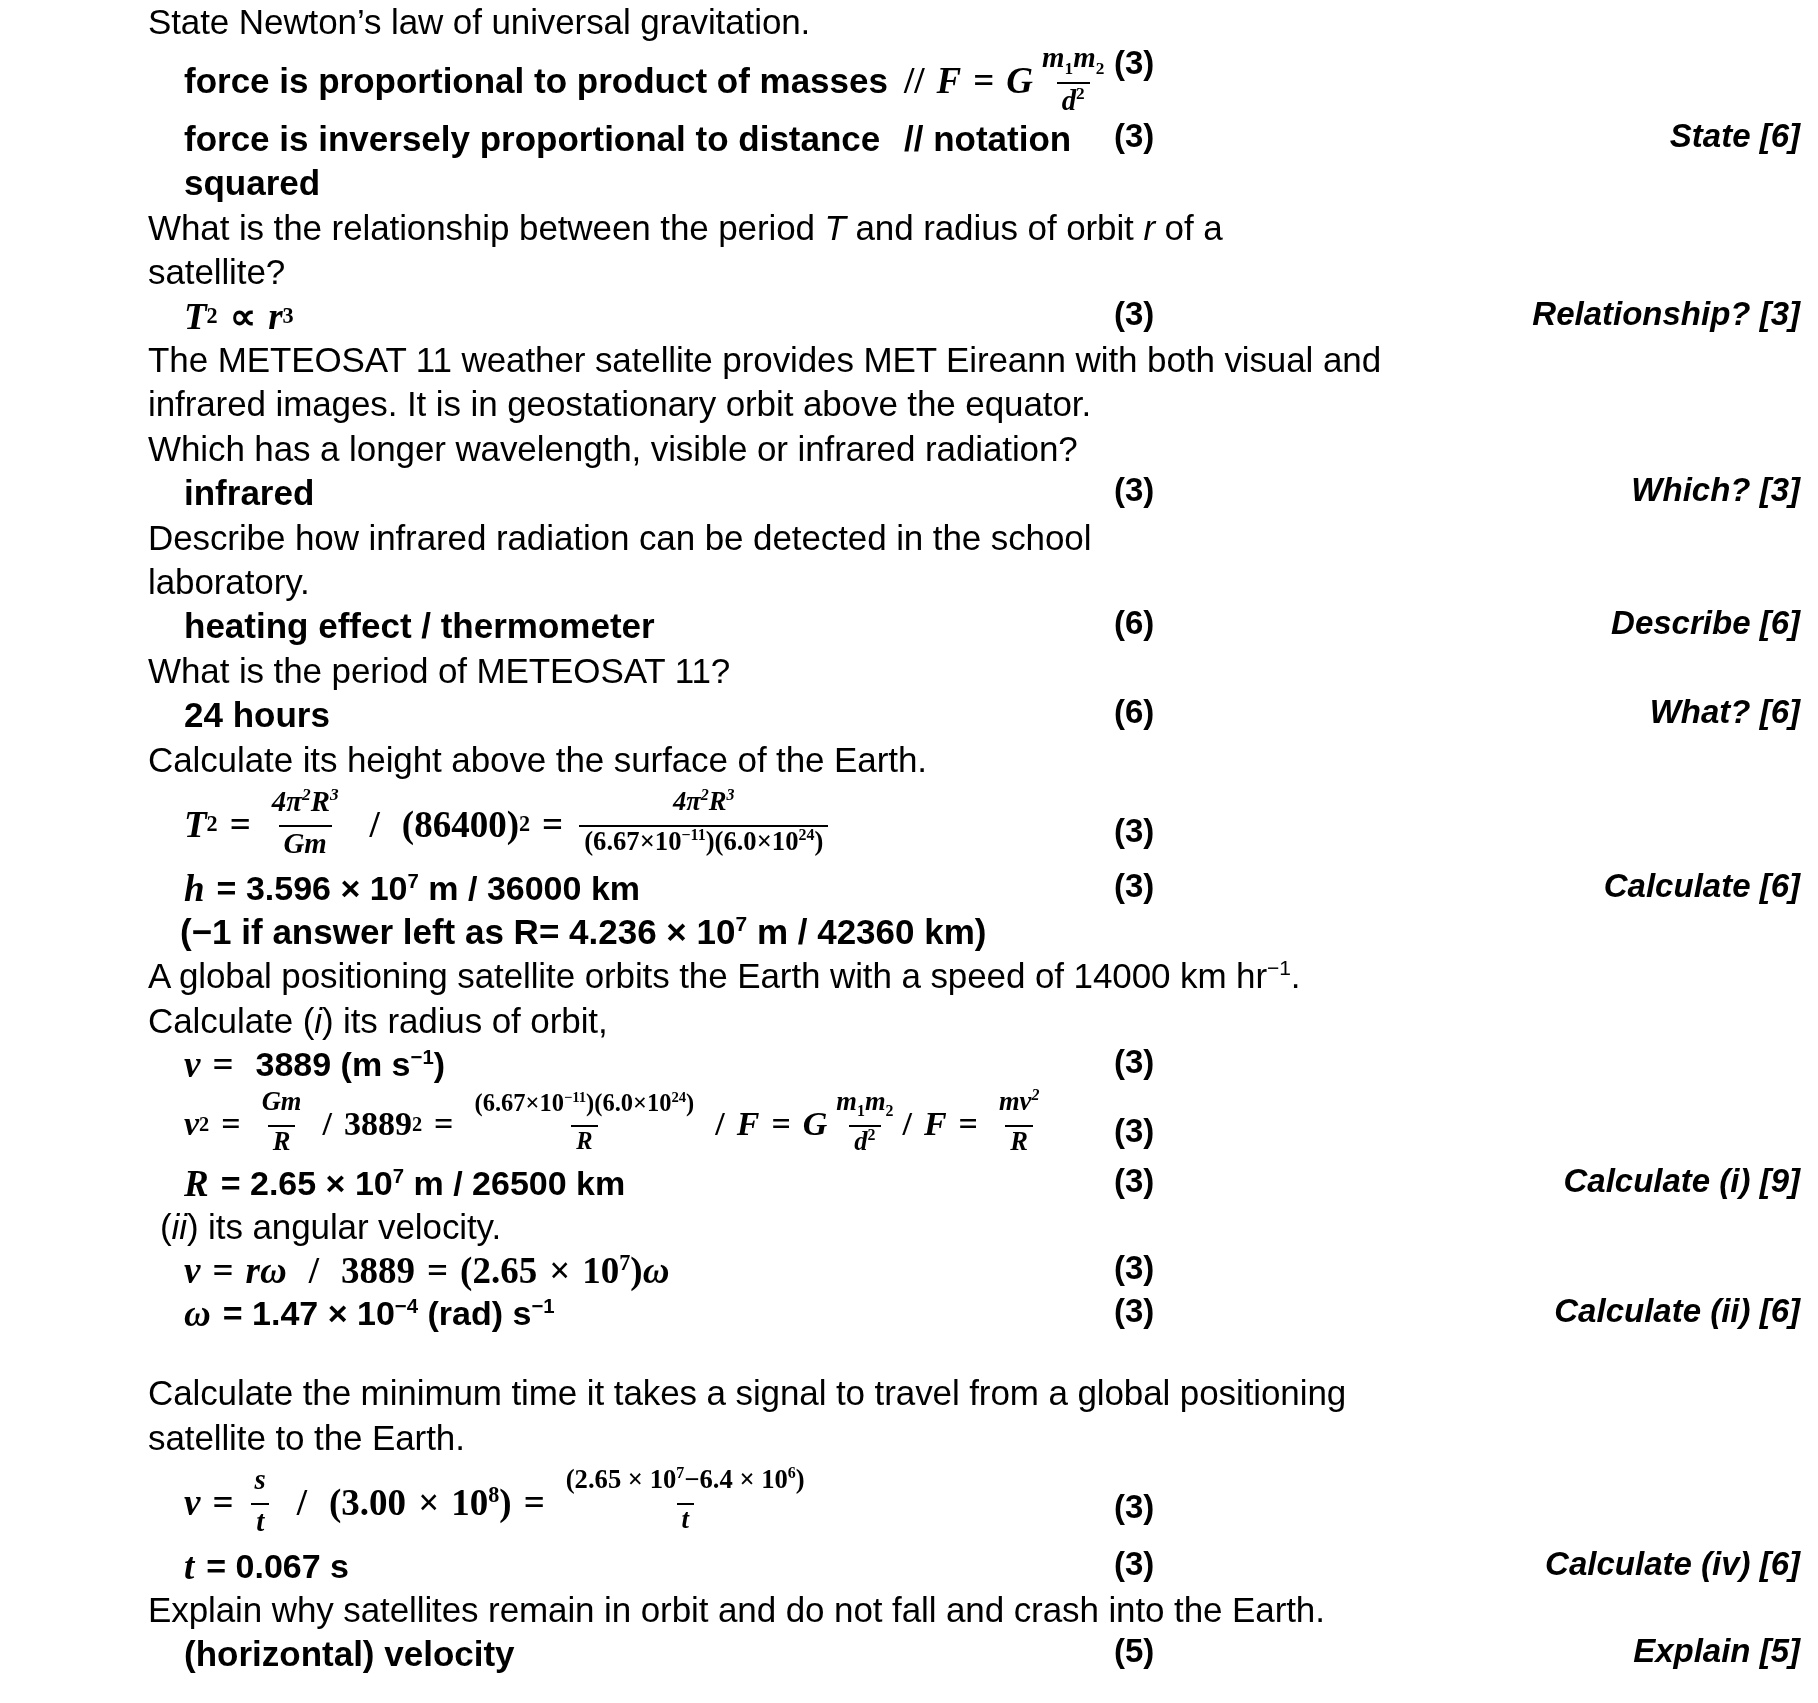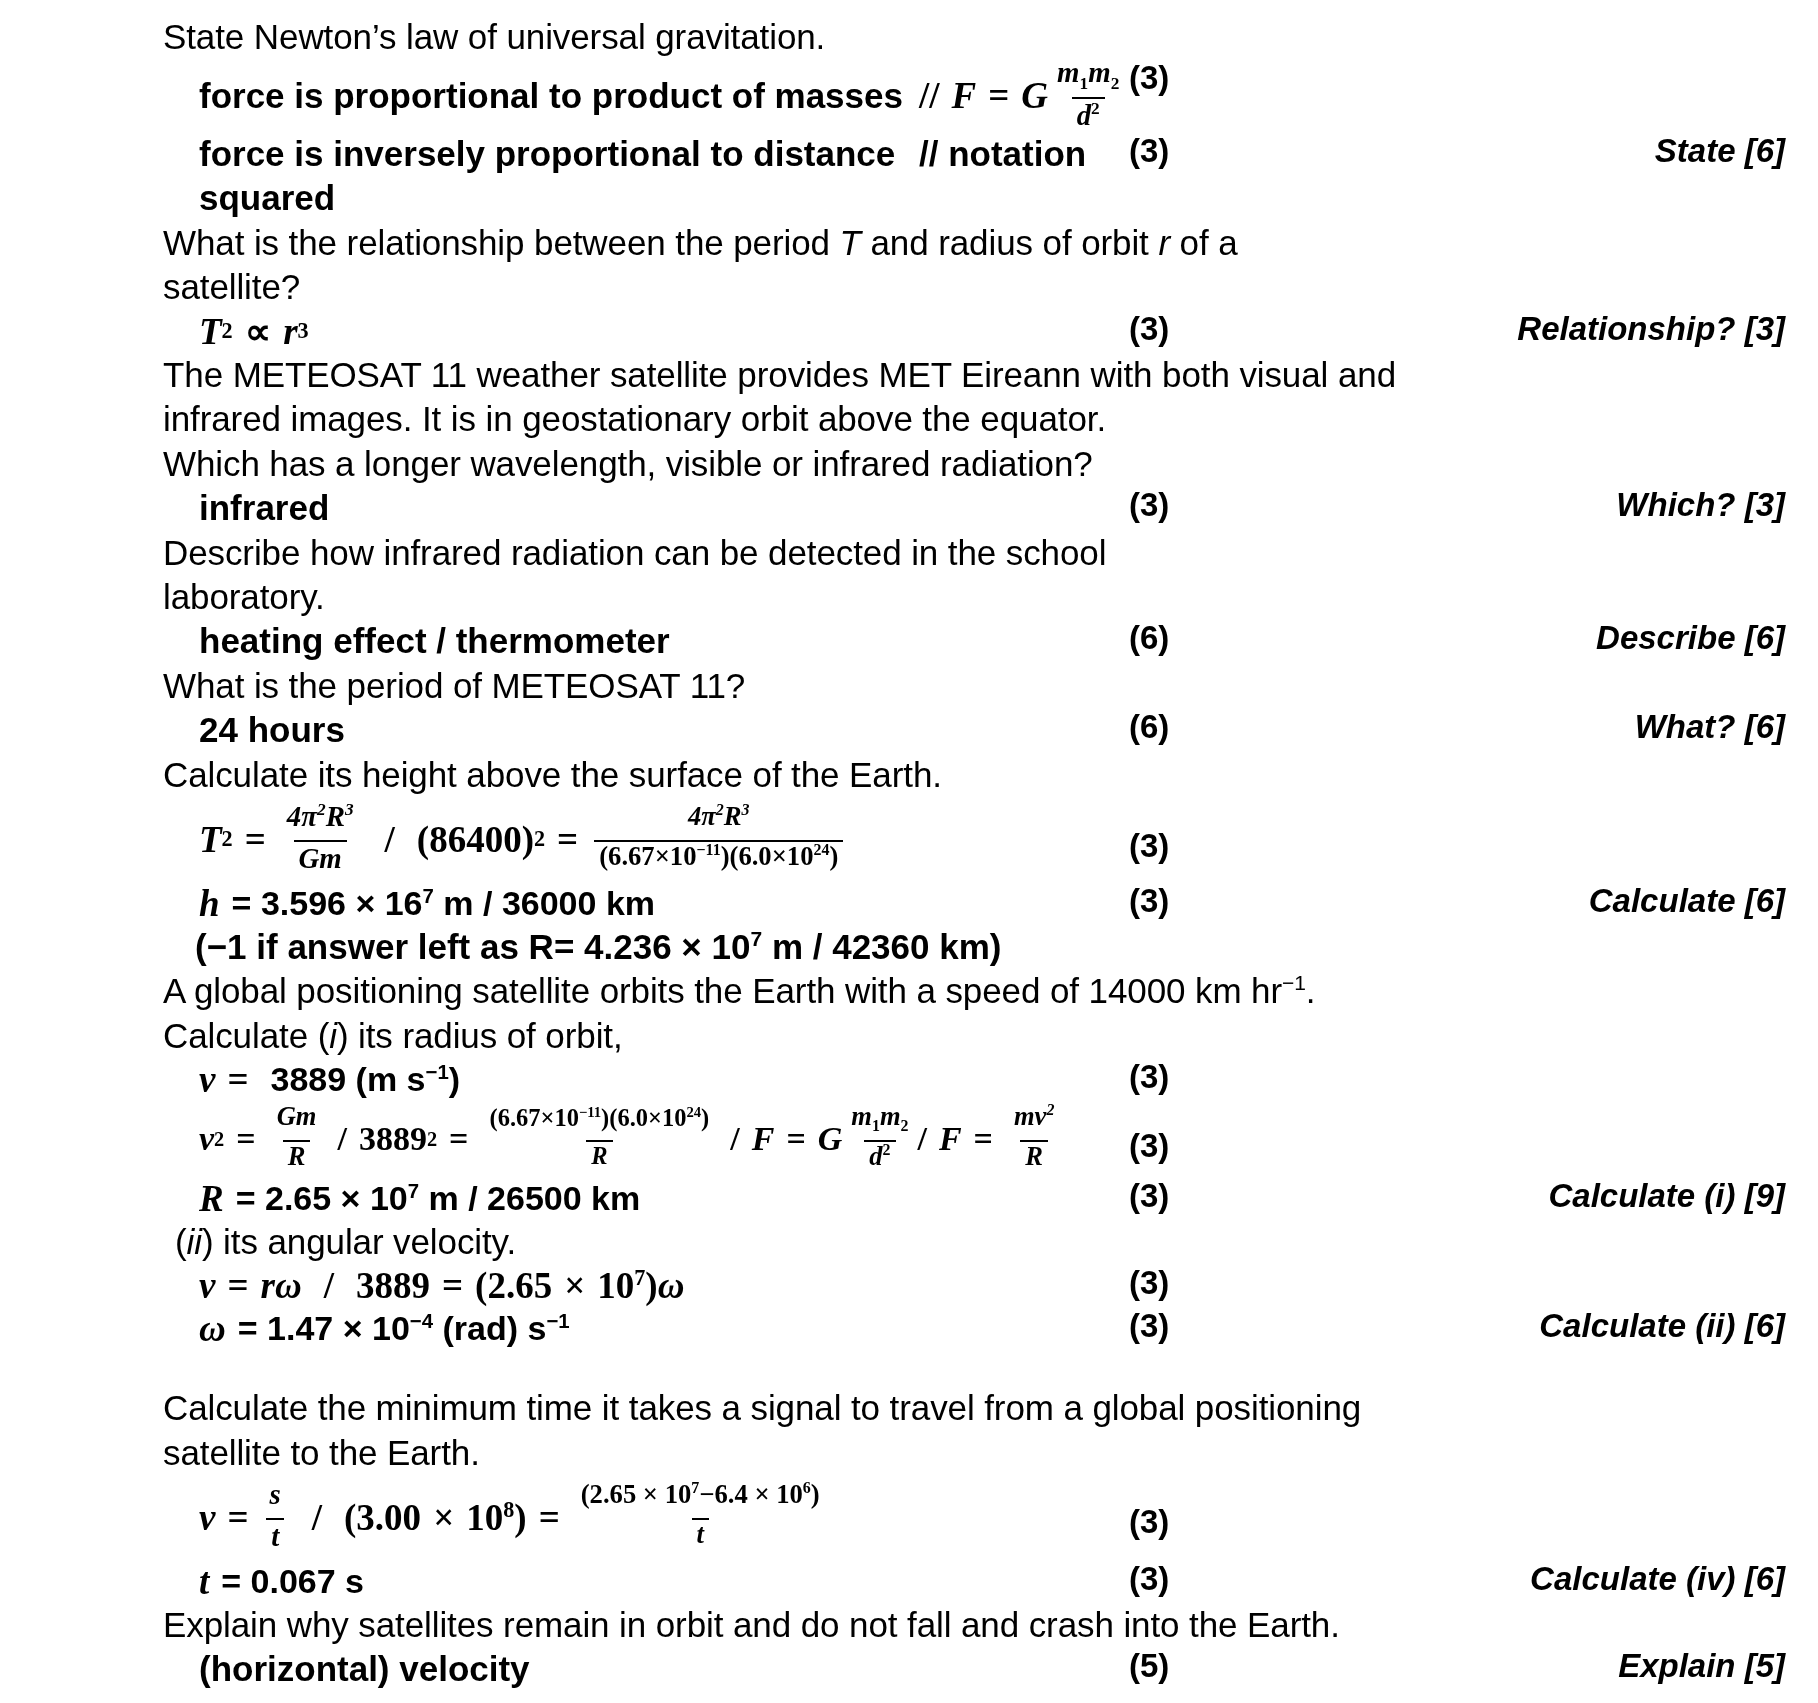--- a/index.html
+++ b/index.html
@@ -11,21 +11,21 @@
     width: 1818px;
     height: 1703px;
     font-family: "Liberation Sans", sans-serif;
     color: #000000;
     overflow: hidden;
   }
   #sheet {
     position: relative;
     width: 1818px;
     height: 1703px;
-    padding: 15px;
+    padding: 0;
     box-sizing: border-box;
   }
 
   
   .row {
     position: relative;
     display: flex;
     align-items: flex-start;
     width: 100%;
     box-sizing: border-box;
@@ -284,21 +284,21 @@
     </div>
     <div class="marks" style="padding-top:24px;">(3)</div>
     <div class="tag" style="padding-top:24px;"></div>
   </div>
 
   <div class="row" style="margin-top:6px;">
     <div class="body">
       <div class="eqwrap">
         <span class="m">h</span>
           <span class="sp"></span>
-        <span class="sans"><span>= 3.596 × 16</span><sup>7</sup><span> m  / 36000 km</span></span>
+        <span class="sans"><span>= 3.596 × 10</span><sup>7</sup><span> m  / 36000 km</span></span>
       </div>
     </div>
     <div class="marks">(3)</div>
     <div class="tag">Calculate [6]</div>
   </div>
 
   <div class="row">
     <div class="body" style="flex:0 0 1100px; max-width:1100px;">
       <div class="answer" style="padding-left:32px;"><span>(−1 if answer left as R= 4.236 × 10</span><sup>7</sup><span> m   / 42360 km)</span></div>
     </div>

